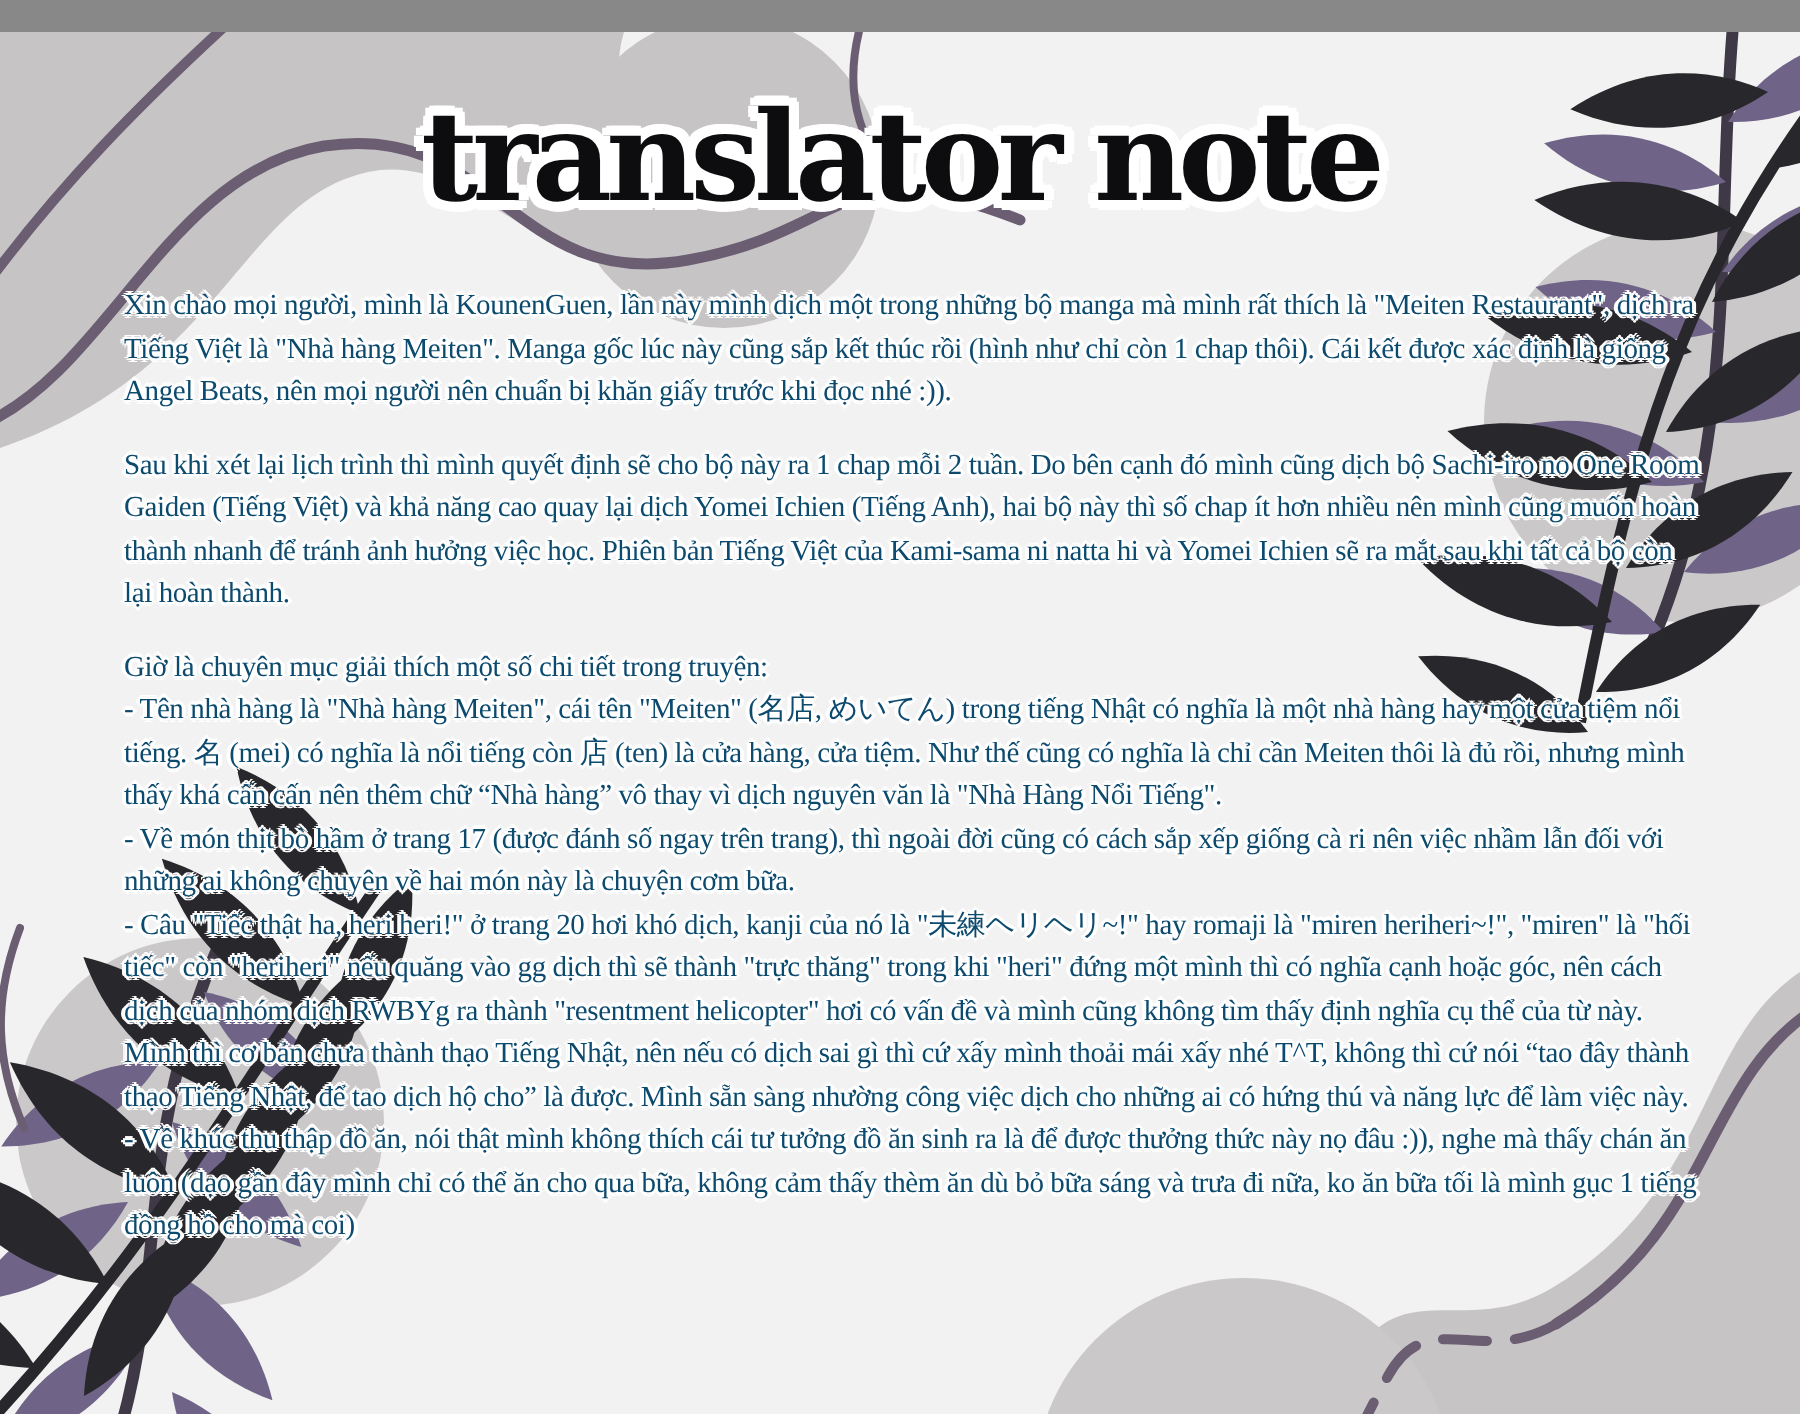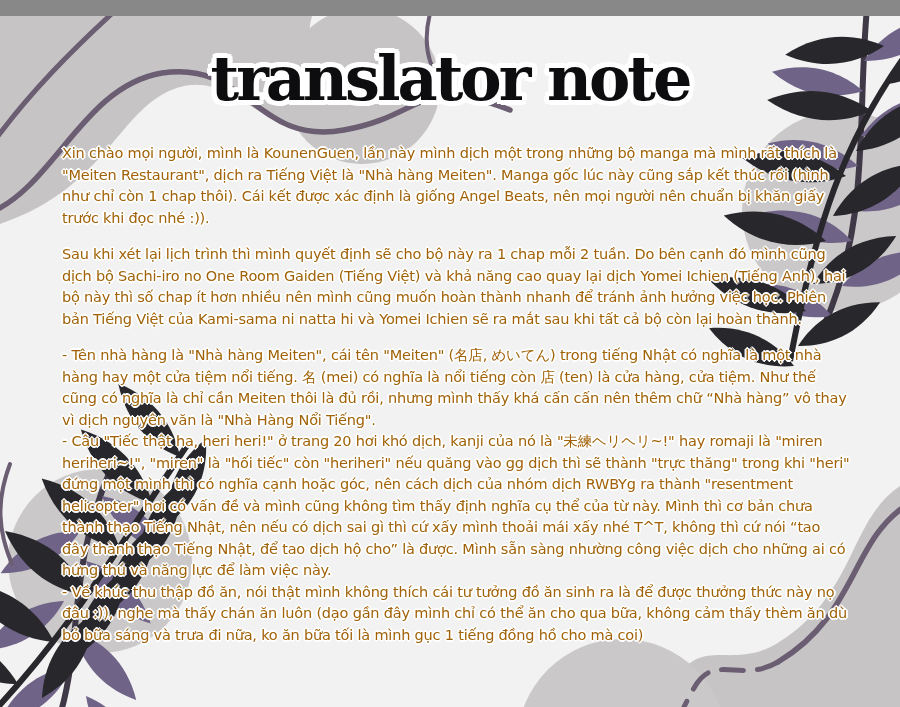--- a/index.html
+++ b/index.html
@@ -24,27 +24,28 @@
     letter-spacing:-3px;
     color:#0d0c0e;
     text-shadow:
       -5px 0 0 #fff, 5px 0 0 #fff, 0 -5px 0 #fff, 0 5px 0 #fff,
       -4px -4px 0 #fff, 4px -4px 0 #fff, -4px 4px 0 #fff, 4px 4px 0 #fff,
       -2px -5px 0 #fff, 2px 5px 0 #fff, -5px 2px 0 #fff, 5px -2px 0 #fff;
   }
   .body-text{
     position:absolute;
     left:62px;top:127px;width:788px;
-    color:#a16207;
+    color:#0c4a6e;
     font-size:14.5px;
     line-height:21.5px;
     letter-spacing:-0.2px;
     text-shadow:
       -2px 0 0 #fff, 2px 0 0 #fff, 0 -2px 0 #fff, 0 2px 0 #fff,
       -1px -1px 0 #fff, 1px -1px 0 #fff, -1px 1px 0 #fff, 1px 1px 0 #fff;
+    font-family: Liberation Serif, serif;
   }
   .body-text p{margin:0 0 15px 0;}
   .body-text p.no-gap{margin:0;}
 </style>
 </head>
 <body>
 
 <div class="stage">
 
   <svg class="bg" viewBox="0 0 900 707" width="900" height="707">
@@ -139,18 +140,20 @@
       <path d="M10,448 C-4,485 -2,515 12,548" stroke-width="4"></path>
     </g>
   </svg>
 
   <div class="content">
     <h1 class="title">translator note</h1>
 
     <div class="body-text">
       <p>Xin chào mọi người, mình là KounenGuen, lần này mình dịch một trong những bộ manga mà mình rất thích là "Meiten Restaurant", dịch ra Tiếng Việt là "Nhà hàng Meiten". Manga gốc lúc này cũng sắp kết thúc rồi (hình như chỉ còn 1 chap thôi). Cái kết được xác định là giống Angel Beats, nên mọi người nên chuẩn bị khăn giấy trước khi đọc nhé :)).</p>
       <p>Sau khi xét lại lịch trình thì mình quyết định sẽ cho bộ này ra 1 chap mỗi 2 tuần. Do bên cạnh đó mình cũng dịch bộ Sachi-iro no One Room Gaiden (Tiếng Việt) và khả năng cao quay lại dịch Yomei Ichien (Tiếng Anh), hai bộ này thì số chap ít hơn nhiều nên mình cũng muốn hoàn thành nhanh để tránh ảnh hưởng việc học. Phiên bản Tiếng Việt của Kami-sama ni natta hi và Yomei Ichien sẽ ra mắt sau khi tất cả bộ còn lại hoàn thành.</p>
+      <p class="no-gap">Giờ là chuyên mục giải thích một số chi tiết trong truyện:</p>
       <p class="no-gap">- Tên nhà hàng là "Nhà hàng Meiten", cái tên "Meiten" (名店, めいてん) trong tiếng Nhật có nghĩa là một nhà hàng hay một cửa tiệm nổi tiếng. 名 (mei) có nghĩa là nổi tiếng còn 店 (ten) là cửa hàng, cửa tiệm. Như thế cũng có nghĩa là chỉ cần Meiten thôi là đủ rồi, nhưng mình thấy khá cấn cấn nên thêm chữ “Nhà hàng” vô thay vì dịch nguyên văn là "Nhà Hàng Nổi Tiếng".</p>
+      <p class="no-gap">- Về món thịt bò hầm ở trang 17 (được đánh số ngay trên trang), thì ngoài đời cũng có cách sắp xếp giống cà ri nên việc nhầm lẫn đối với những ai không chuyên về hai món này là chuyện cơm bữa.</p>
       <p class="no-gap">- Câu "Tiếc thật ha, heri heri!" ở trang 20 hơi khó dịch, kanji của nó là "未練ヘリヘリ~!" hay romaji là "miren heriheri~!", "miren" là "hối tiếc" còn "heriheri" nếu quăng vào gg dịch thì sẽ thành "trực thăng" trong khi "heri" đứng một mình thì có nghĩa cạnh hoặc góc, nên cách dịch của nhóm dịch RWBYg ra thành "resentment helicopter" hơi có vấn đề và mình cũng không tìm thấy định nghĩa cụ thể của từ này. Mình thì cơ bản chưa thành thạo Tiếng Nhật, nên nếu có dịch sai gì thì cứ xấy mình thoải mái xấy nhé T^T, không thì cứ nói “tao đây thành thạo Tiếng Nhật, để tao dịch hộ cho” là được. Mình sẵn sàng nhường công việc dịch cho những ai có hứng thú và năng lực để làm việc này.</p>
       <p class="no-gap">- Về khúc thu thập đồ ăn, nói thật mình không thích cái tư tưởng đồ ăn sinh ra là để được thưởng thức này nọ đâu :)), nghe mà thấy chán ăn luôn (dạo gần đây mình chỉ có thể ăn cho qua bữa, không cảm thấy thèm ăn dù bỏ bữa sáng và trưa đi nữa, ko ăn bữa tối là mình gục 1 tiếng đồng hồ cho mà coi)</p>
     </div>
   </div>
 </div>
 
 </body></html>

